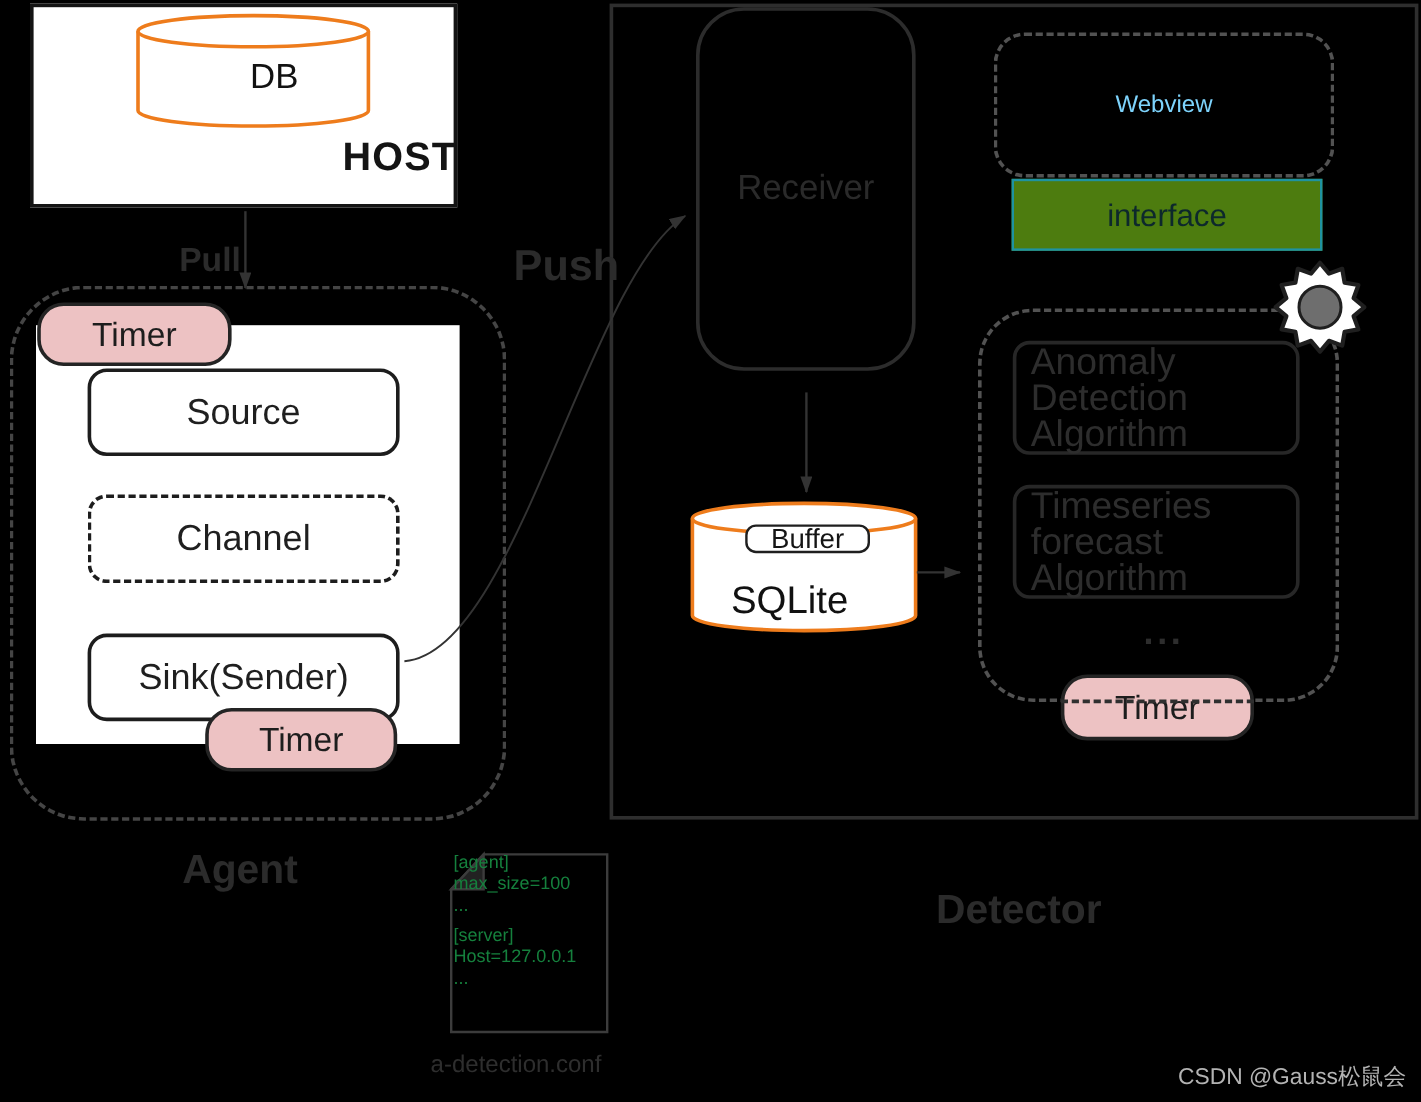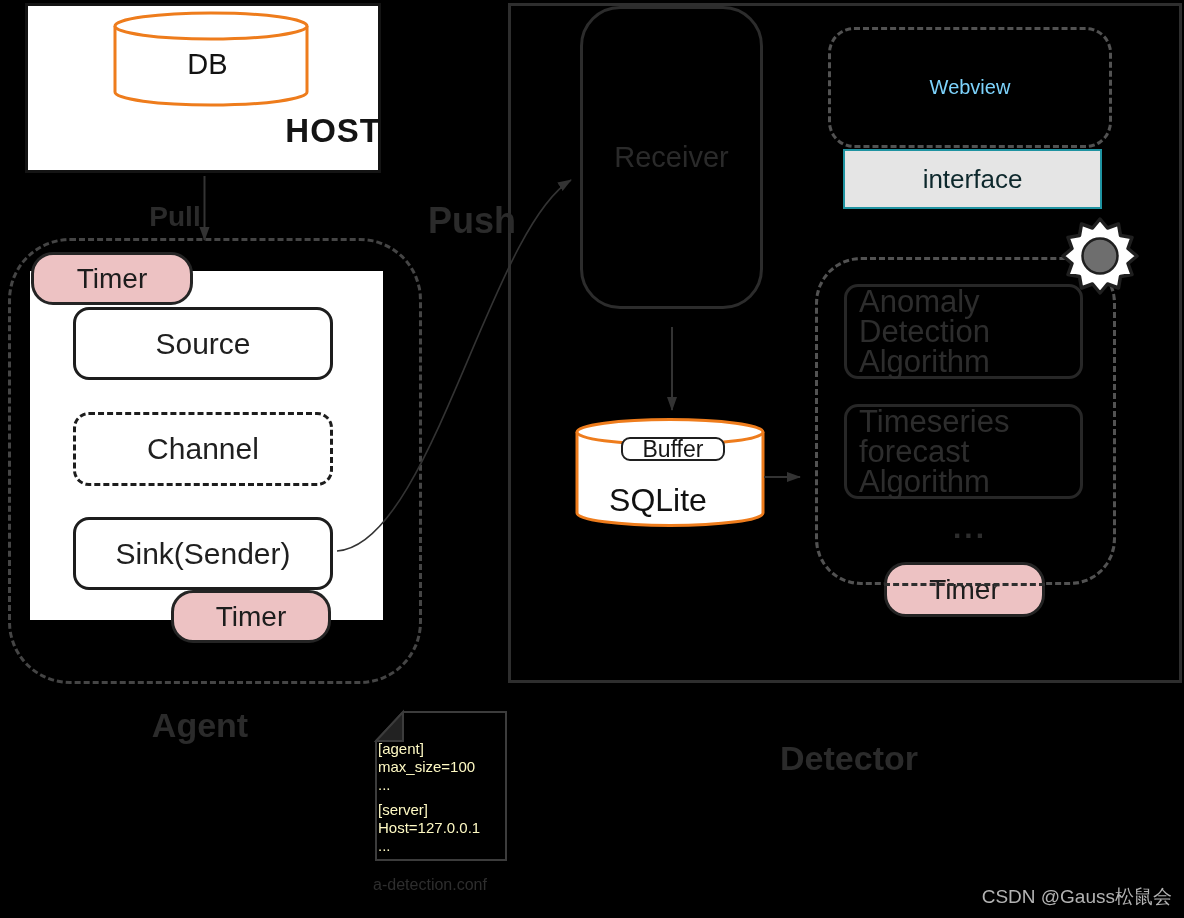--- a/index.html
+++ b/index.html
@@ -25,26 +25,26 @@
   .algo-frame     { left: 815px; top: 257px; width: 301px; height: 328px; border: 3px dashed #525252; border-radius: 46px; }
 
   .white-box { background: #fff; }
   .host-box  { left: 25px; top: 3px; width: 356px; height: 170px; border: 3px solid #141414; }
   .agent-inner { left: 30px; top: 271px; width: 353px; height: 349px; }
 
   .comp { left: 73px; width: 260px; height: 73px; background: #fff; border: 3px solid #1d1d1d;
           border-radius: 16px; font-size: 30px; color: #1f1f1f; }
   .comp-source  { top: 307px; }
   .comp-channel { top: 412px; height: 74px; border-style: dashed; }
-  .comp-sink    { top: 517px; }
+  .comp-sink    { top: 528px; }
 
   .receiver-box { left: 580px; top: 6px; width: 183px; height: 303px; border: 3px solid #2c2c2c;
                   border-radius: 40px; color: #2a2a2a; font-size: 29px; }
 
-  .interface-box { left: 843px; top: 149px; width: 259px; height: 60px; background: #e5e5e5;
+  .interface-box { left: 843px; top: 149px; width: 259px; height: 60px; background: #4d7c0f;
                    border: 2px solid #1f93a1; color: #0d282c; font-size: 26px; }
 
   .ghost-box { width: 239px; height: 95px; left: 844px; border: 3px solid #272727; border-radius: 14px;
                color: #2d2d2d; font-size: 31px; line-height: 30px; padding-left: 12px;
                display: flex; align-items: flex-start; white-space: pre-line; }
   .ghost-anomaly    { top: 284px; }
   .ghost-timeseries { top: 404px; }
   .ellipsis { left: 938px; top: 505px; width: 64px; height: 45px; color: #2d2d2d;
               font-size: 30px; font-weight: bold; letter-spacing: 3px; }
 
@@ -54,30 +54,30 @@
   .timer-agent-bottom { left: 171px; top: 590px; width: 160px; height: 53px; }
   .timer-detector     { left: 884px; top: 562px; width: 161px; height: 55px; }
   .timer-dash-overlay { left: 884px; top: 583px; width: 161px; height: 0; border-top: 3px dashed #2f2f2f; }
 
   .big-label { font-weight: bold; color: #2b2b2b; text-align: center; }
   .pull-label  { left: 138px; top: 201px; width: 74px;  font-size: 28px; }
   .push-label  { left: 428px; top: 200px; width: 84px;  font-size: 36px; }
   .agent-label { left: 115px; top: 706px; width: 170px; font-size: 34px; }
   .detector-label { left: 764px; top: 739px; width: 170px; font-size: 34px; }
 
-  .db-label     { left: 147px; top: 48px;  width: 121px; font-size: 29px; text-align: center; color: #121212; }
+  .db-label     { left: 168px; top: 48px;  width: 121px; font-size: 29px; text-align: center; color: #121212; }
   .host-title   { left: 25px;  top: 112px; width: 356px; font-size: 33px; font-weight: bold;
                   text-align: right; color: #141414; letter-spacing: 1px; }
   .buffer-box   { left: 621px; top: 437px; width: 104px; height: 24px; background: #fff;
                   border: 2.5px solid #1f1f1f; border-radius: 9px; font-size: 23px; color: #151515; }
   .sqlite-label { left: 580px; top: 482px; width: 156px; font-size: 32px; text-align: center; color: #111; }
 
-  .config-text { left: 378px; top: 740px; width: 126px; font-size: 15px; line-height: 18px; color: #fef9c3; }
+  .config-text { left: 378px; top: 710px; width: 126px; font-size: 15px; line-height: 18px; color: #15803d; }
   .config-text .gap { margin-top: 7px; }
-  .config-filename { left: 338px; top: 876px; width: 184px; font-size: 16px; text-align: center; color: #2e2e2e; }
+  .config-filename { left: 338px; top: 876px; width: 184px; font-size: 20px; text-align: center; color: #2e2e2e; }
 
   .watermark { left: 950px; top: 884px; width: 222px; font-size: 19px; text-align: right; color: #b3b3b3; }
 
   svg.layer { left: 0; top: 0; width: 1184px; height: 918px; pointer-events: none; }
 </style>
 </head>
 <body>
 
 <div class="abs z1 detector-frame"></div>
 <div class="abs z1 agent-frame"></div>

